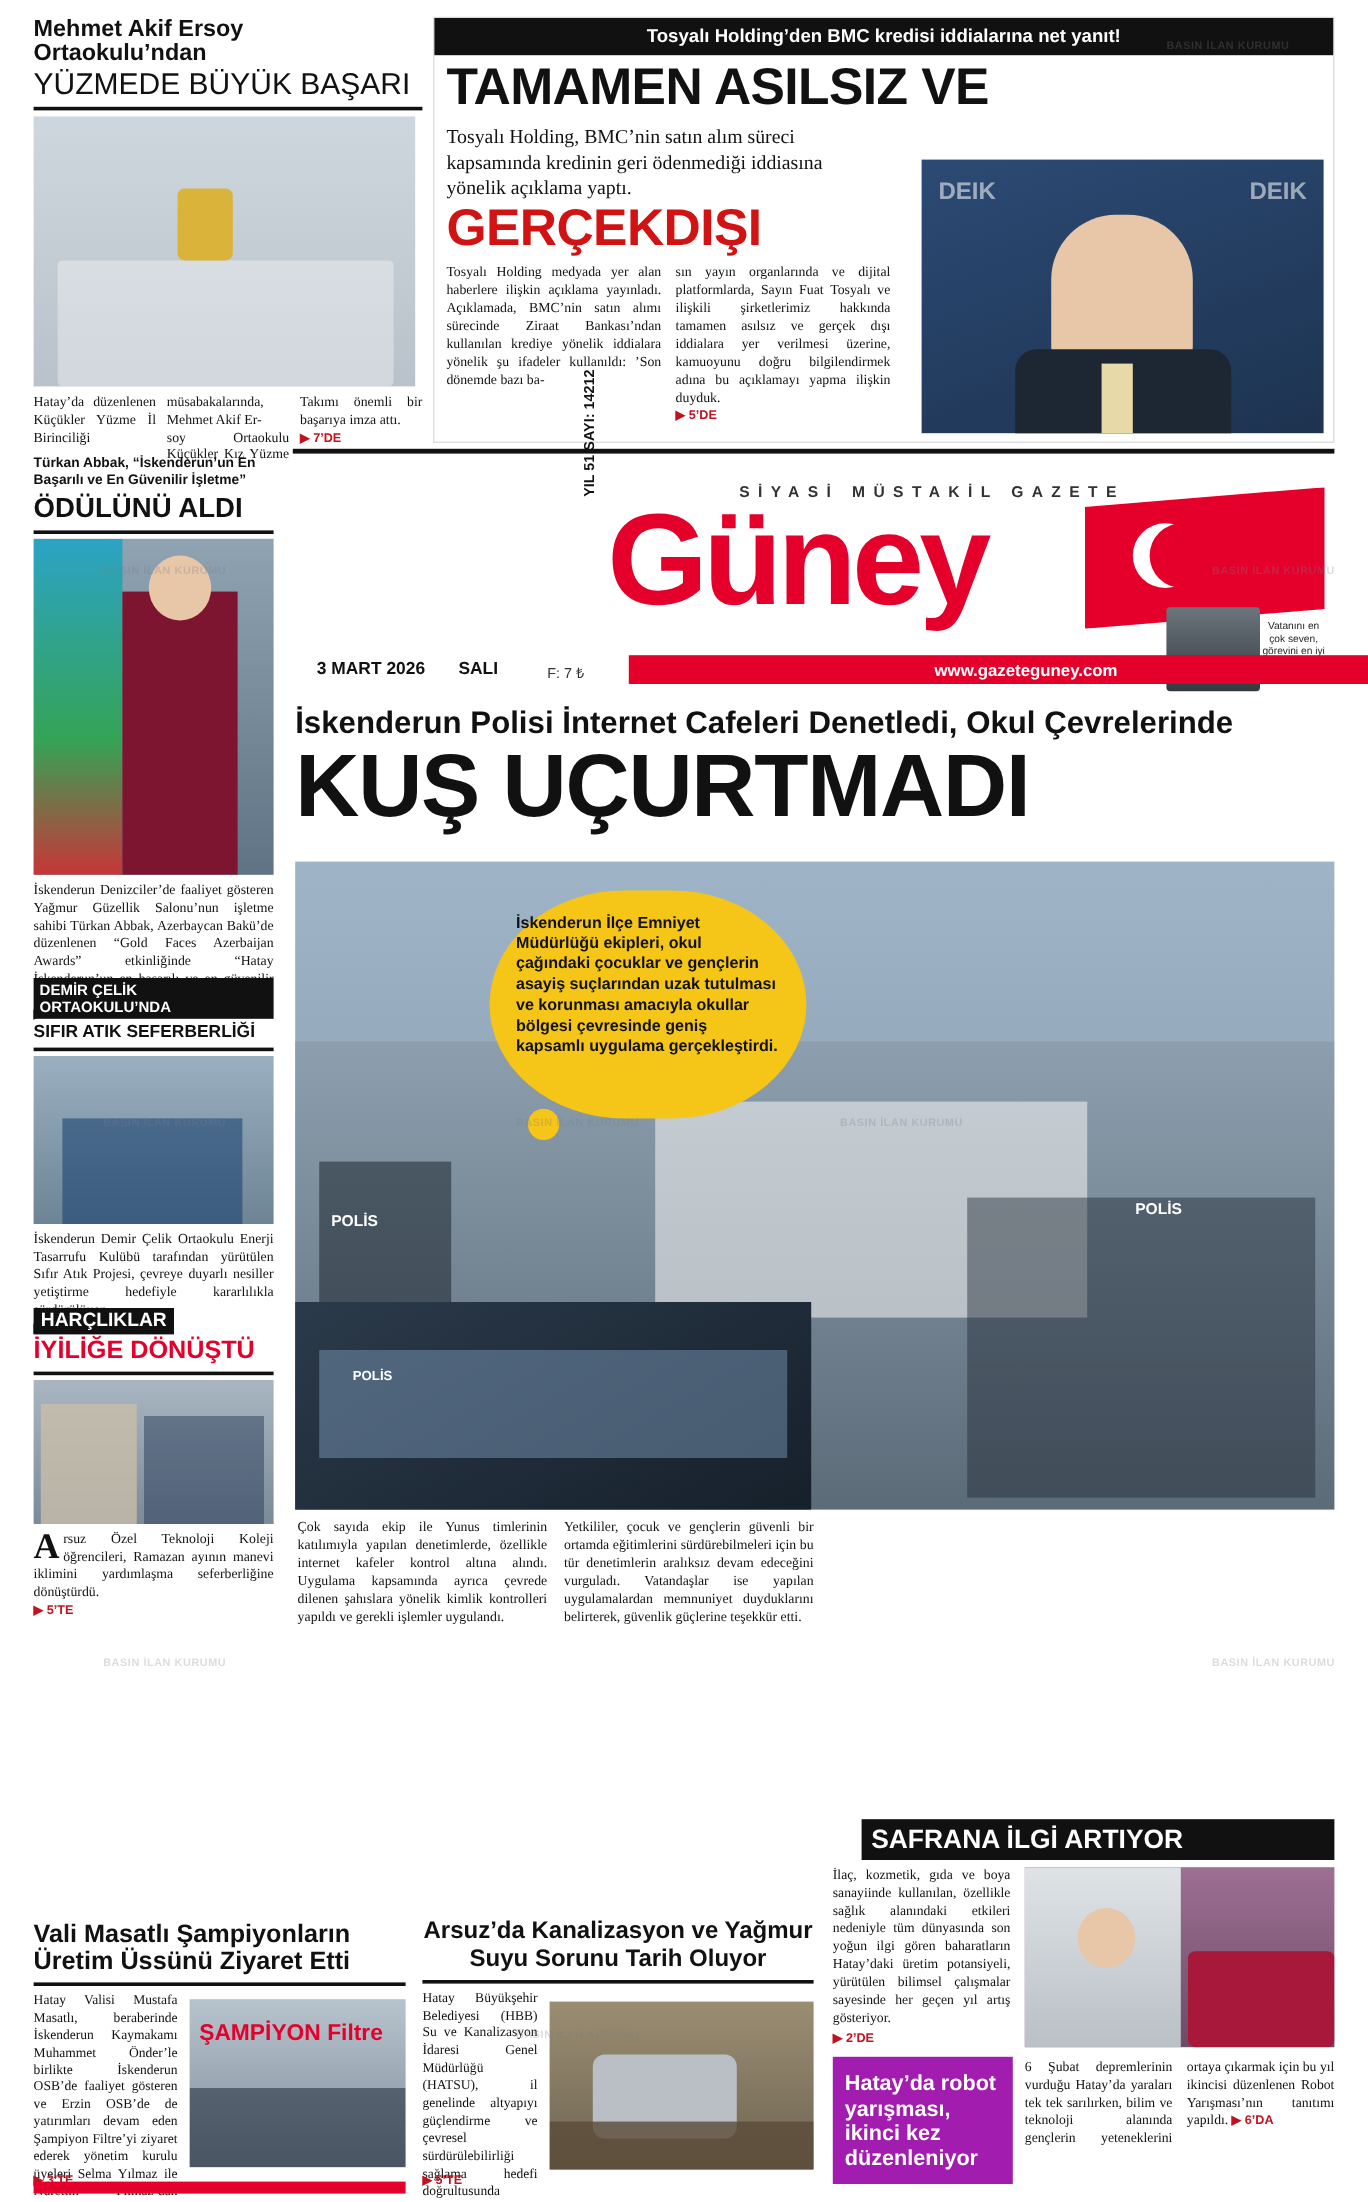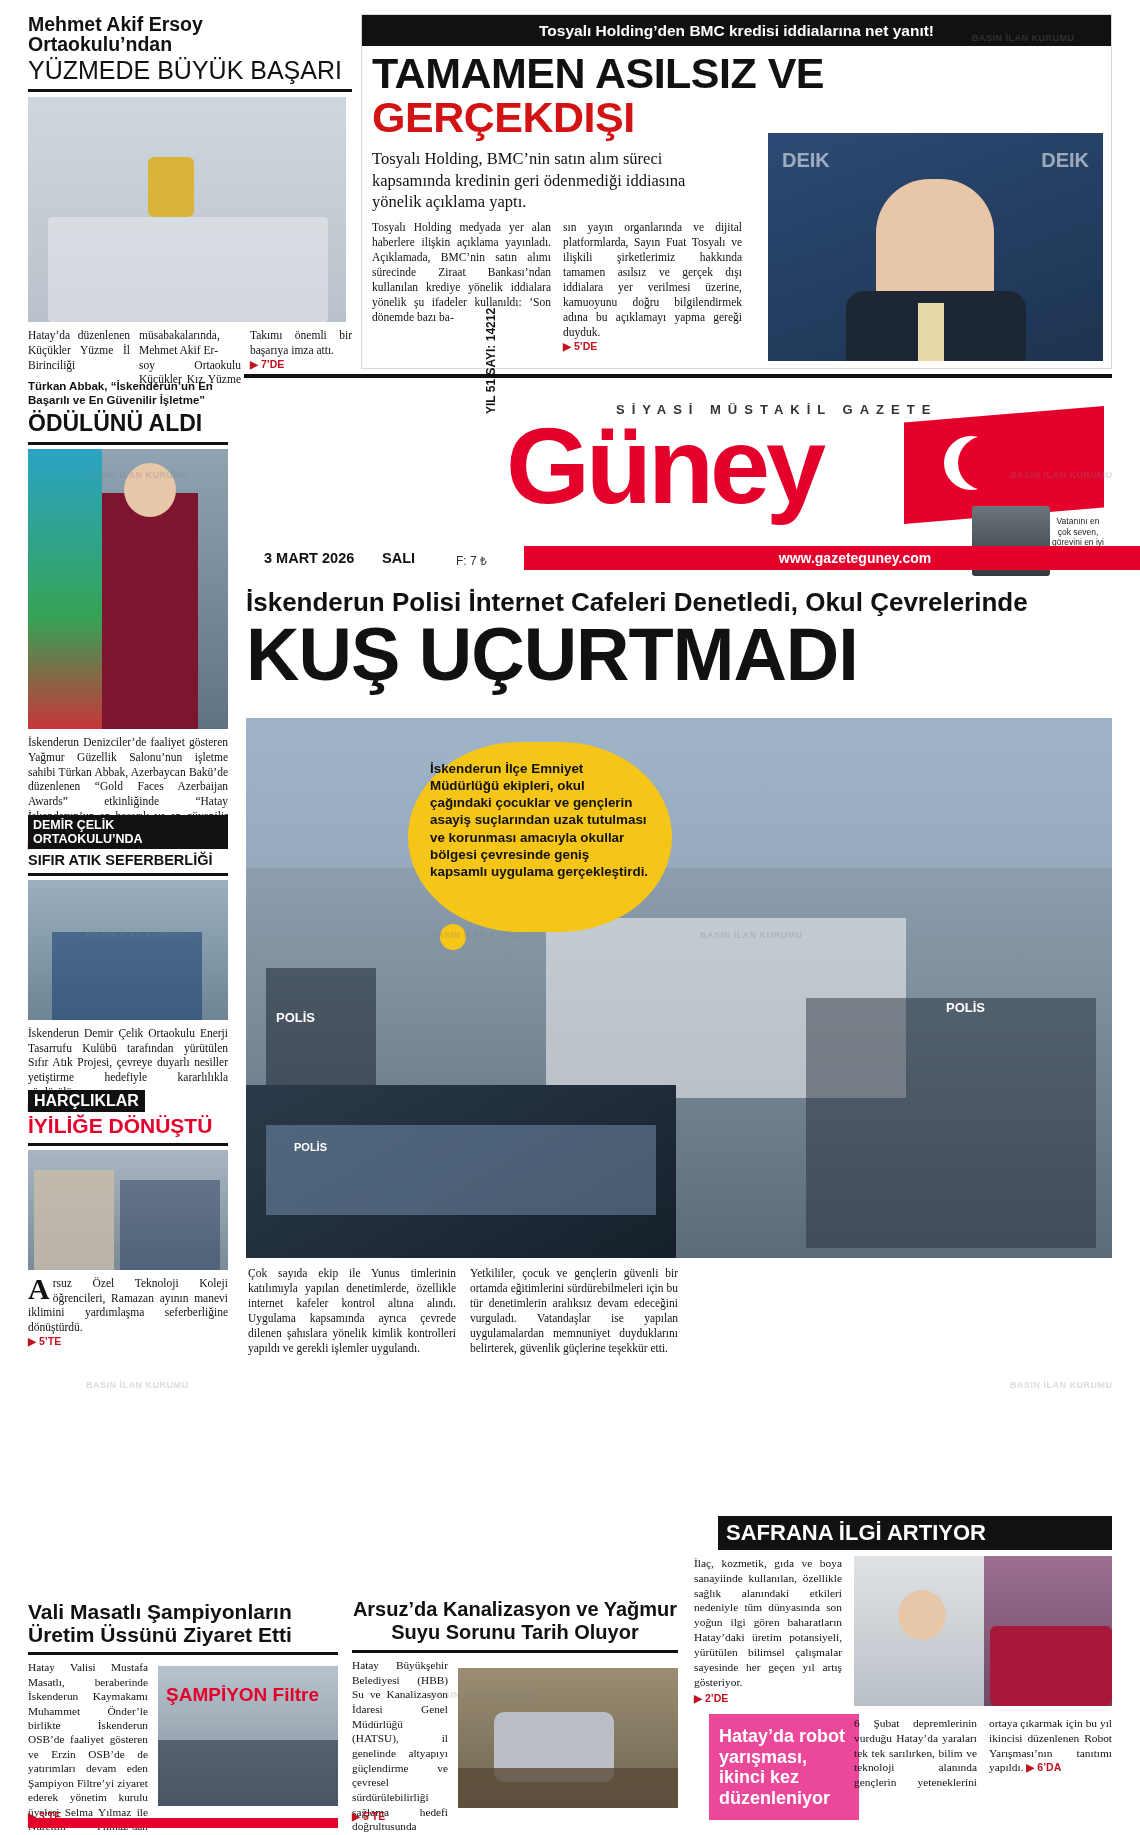--- a/index.html
+++ b/index.html
@@ -130,22 +130,22 @@
   #arsuz-img { position:absolute; left:106px; top:70px; width:220px; height:140px; background:linear-gradient(#9a8d72,#6f6552); }
 
   
   #safran { position:absolute; left:694px; top:1516px; width:418px; }
   #safran .h { background:#111; color:#fff; font-family:"Liberation Sans", sans-serif; font-weight:bold;
      font-size:22px; padding:4px 8px;margin-left:24px; }
   #safran .body { font-size:11.4px; line-height:1.3; text-align:justify; width:148px; float:left; padding-top:6px;}
   #safran-img { position:absolute; left:160px; top:40px; width:258px; height:150px; background:linear-gradient(#9d6f93,#6d4b66); }
 
   #robot { position:absolute; left:694px; top:1714px; width:418px; height:106px; }
-  #robot .tag { position:absolute; left:0; top:0; width:150px; height:106px; background:#ec4899; color:#fff;
-     font-family:"Liberation Sans", sans-serif; font-weight:bold; font-size:18px; line-height:1.15; padding:12px 10px;margin-left:15px;}
+  #robot .tag { position:absolute; left:0; top:0; width:150px; height:106px; background:#a21caf; color:#fff;
+     font-family:"Liberation Sans", sans-serif; font-weight:bold; font-size:18px; line-height:1.15; padding:12px 10px;}
   #robot .body { position:absolute; left:160px; top:2px; width:258px; font-size:11.4px; line-height:1.3; text-align:justify;
      column-count:2; column-gap:12px;}
 
   #redbar { position:absolute; left:28px; top:1818px; width:310px; height:10px; background:#e4002b; }
 </style>
 </head>
 <body>
 
 <div class="page">
 
@@ -160,25 +160,25 @@
     <div id="swim-cap">
       <div class="cap">Hatay’da düzenlenen Küçükler Yüzme İl Birinciliği müsabakalarında, Mehmet Akif Er-</div>
       <div class="cap">soy Ortaokulu Küçükler Kız Yüzme Takımı önemli bir başarıya imza attı.</div>
       <div class="cont">▶ 7’DE</div>
     </div>
   </div>
 
   <div id="tosyali">
     <div id="tos-strip">Tosyalı Holding’den BMC kredisi iddialarına net yanıt!</div>
     <div id="tos-head1">TAMAMEN ASILSIZ VE</div>
+    <div id="tos-sub">Tosyalı Holding, BMC’nin satın alım süreci kapsamında kredinin geri ödenmediği iddiasına yönelik açıklama yaptı.</div>
     <div id="tos-head2">GERÇEKDIŞI</div>
-    <div id="tos-sub">Tosyalı Holding, BMC’nin satın alım süreci kapsamında kredinin geri ödenmediği iddiasına yönelik açıklama yaptı.</div>
     <div id="tos-cols">
       <div>Tosyalı Holding medyada yer alan haberlere ilişkin açıklama yayınladı. Açıklamada, BMC’nin satın alımı sürecinde Ziraat Bankası’ndan kullanılan krediye yönelik iddialara yönelik şu ifadeler kullanıldı: ’Son dönemde bazı ba-</div>
-      <div>sın yayın organlarında ve dijital platformlarda, Sayın Fuat Tosyalı ve ilişkili şirketlerimiz hakkında tamamen asılsız ve gerçek dışı iddialara yer verilmesi üzerine, kamuoyunu doğru bilgilendirmek adına bu açıklamayı yapma gereği duyduk.</div>
+      <div>sın yayın organlarında ve dijital platformlarda, Sayın Fuat Tosyalı ve ilişkili şirketlerimiz hakkında tamamen asılsız ve gerçek dışı iddialara yer verilmesi üzerine, kamuoyunu doğru bilgilendirmek adına bu açıklamayı yapma ilişkin duyduk.</div>
       <div class="cont">▶ 5’DE</div>
     </div>
     <div id="tos-photo" class="photo">
       <div style="position:absolute;left:108px;top:46px;width:118px;height:140px;background:#e8c6a8;border-radius:54px 54px 30px 30px;"></div>
       <div style="position:absolute;left:78px;top:158px;width:180px;height:74px;background:#1d2733;border-radius:18px 18px 0 0;"></div>
       <div style="position:absolute;left:150px;top:170px;width:26px;height:60px;background:#e8d9a8;"></div>
       <div style="position:absolute;left:14px;top:16px;color:rgba(255,255,255,.55);font-family:'Liberation Sans',sans-serif;font-size:20px;font-weight:bold;">DEIK</div>
       <div style="position:absolute;right:14px;top:16px;color:rgba(255,255,255,.55);font-family:'Liberation Sans',sans-serif;font-size:20px;font-weight:bold;">DEIK</div>
     </div>
     <div class="wm" style="left:610px;top:18px;">BASIN İLAN KURUMU</div>

